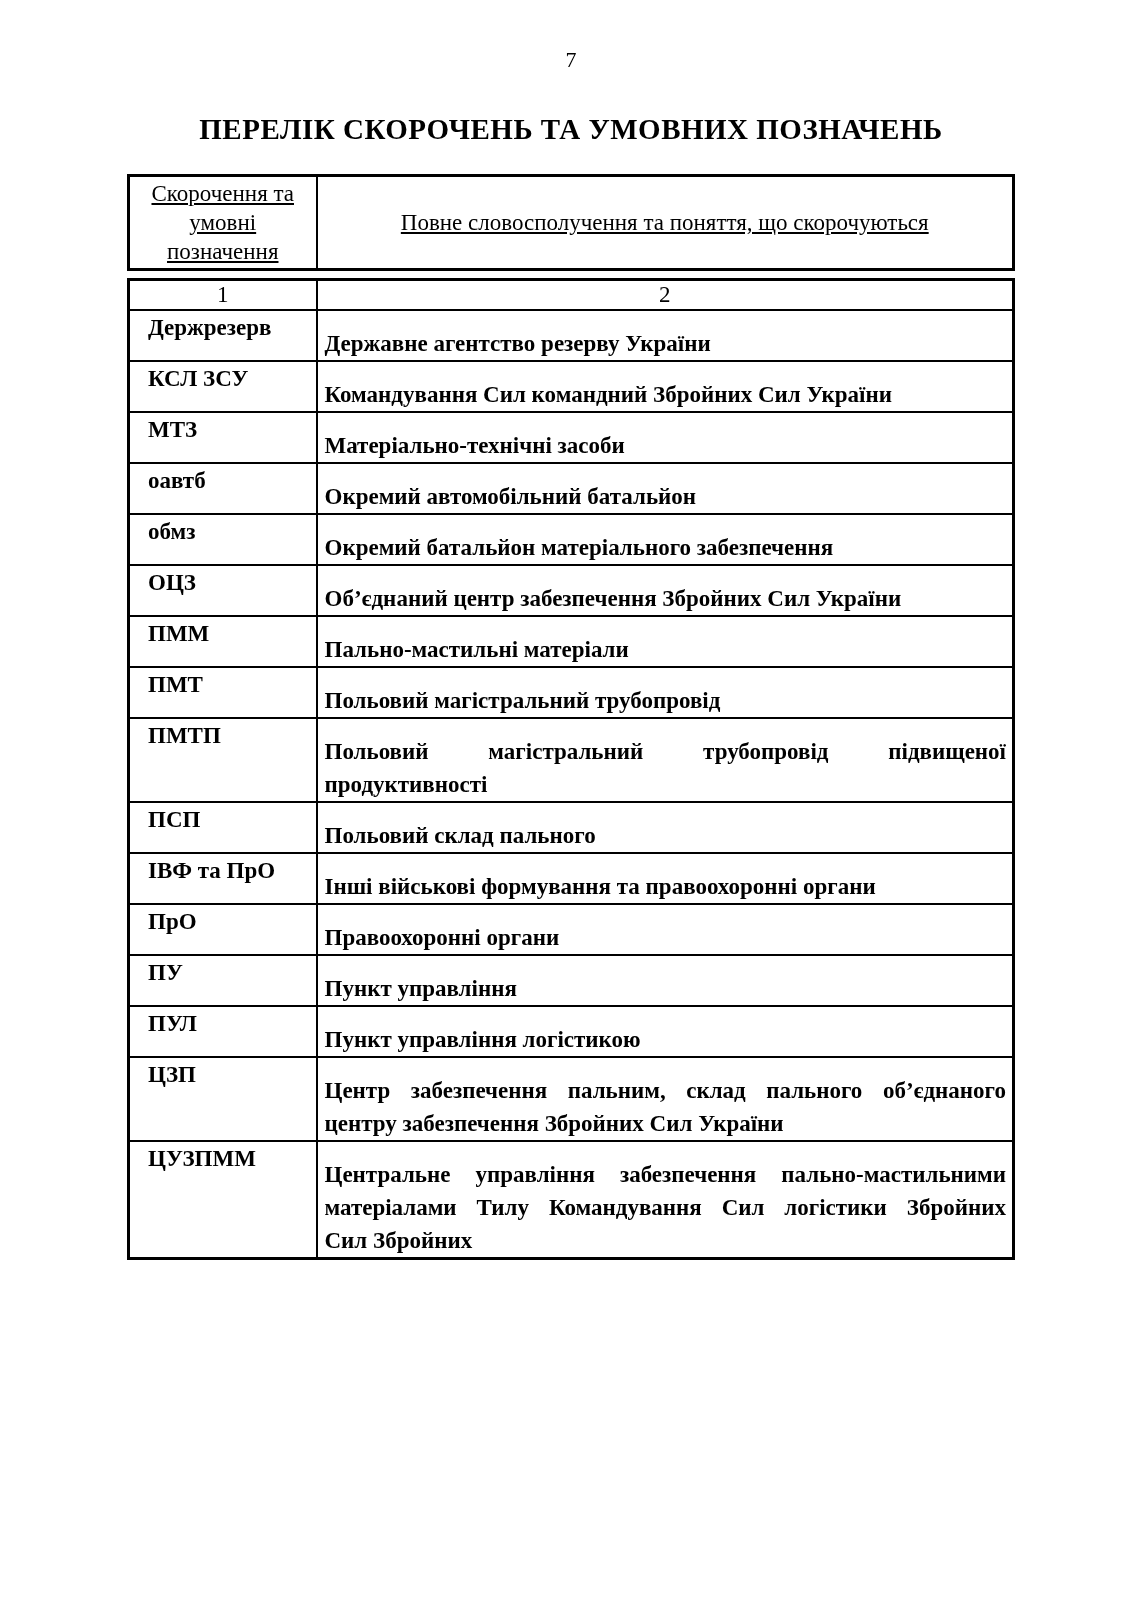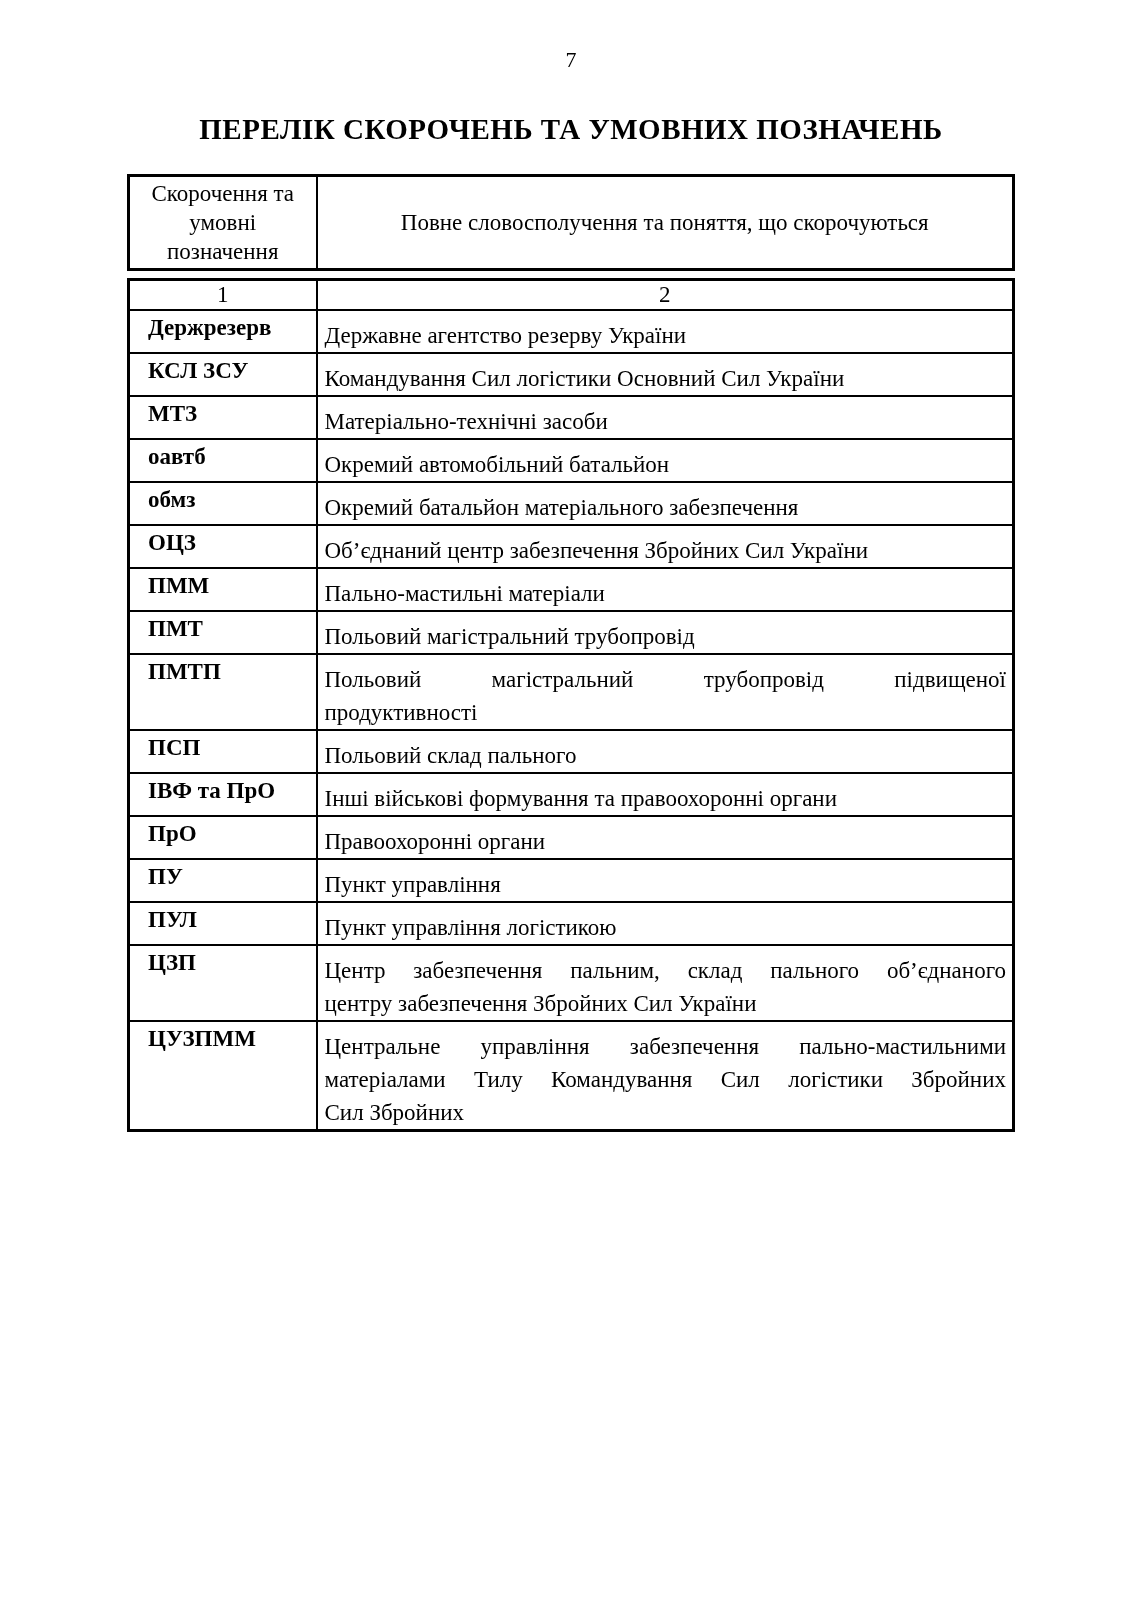--- a/index.html
+++ b/index.html
@@ -39,42 +39,44 @@
   }
   .header-table { margin-top: 30px; }
   .header-table tr { height: 92px; }
   col.c1 { width: 188px; }
   .tbl th {
     font-weight: normal;
     font-size: 23px;
     text-align: center;
     vertical-align: middle;
     padding: 2px 6px;
+    text-decoration: underline;
   }
   .th1 { line-height: 29px; white-space: pre-line; }
   .th2 { line-height: 27px; }
   .body-table { margin-top: 7px; }
   .num-row td {
     height: 28px;
     text-align: center;
     font-size: 23px;
     line-height: 28px;
     padding: 0;
   }
   .body-table td { font-size: 23px; vertical-align: top; }
   .abbr-cell {
     padding: 0 4px 0 18px;
     line-height: 33px;
     height: 31px;
     white-space: nowrap;
     font-weight: bold;
   }
   .full-cell {
-    padding: 8px 6px 0 7px;
+    padding: 16px 6px 0 7px;
     line-height: 33px;
+    font-weight: bold;
   }
   .full-cell .jline { text-align: justify; text-align-last: justify; }
   .full-cell .lline { text-align: left; }
 </style>
 </head>
 <body>
 
 <div class="page-number">7</div>
 
 <h1 class="doc-title">ПЕРЕЛІК СКОРОЧЕНЬ ТА УМОВНИХ ПОЗНАЧЕНЬ</h1>
@@ -106,21 +108,21 @@
     </tr>
   <tr>
         <td class="abbr-cell">Держрезерв</td>
         <td class="full-cell">
           <div class="lline">Державне агентство резерву України</div>
         </td>
       </tr>
       <tr>
         <td class="abbr-cell">КСЛ ЗСУ</td>
         <td class="full-cell">
-          <div class="lline">Командування Сил логістики Основний Сил України</div>
+          <div class="lline">Командування Сил командний Збройних Сил України</div>
         </td>
       </tr>
       <tr>
         <td class="abbr-cell">МТЗ</td>
         <td class="full-cell">
           <div class="lline">Матеріально-технічні засоби</div>
         </td>
       </tr>
       <tr>
         <td class="abbr-cell">оавтб</td>

